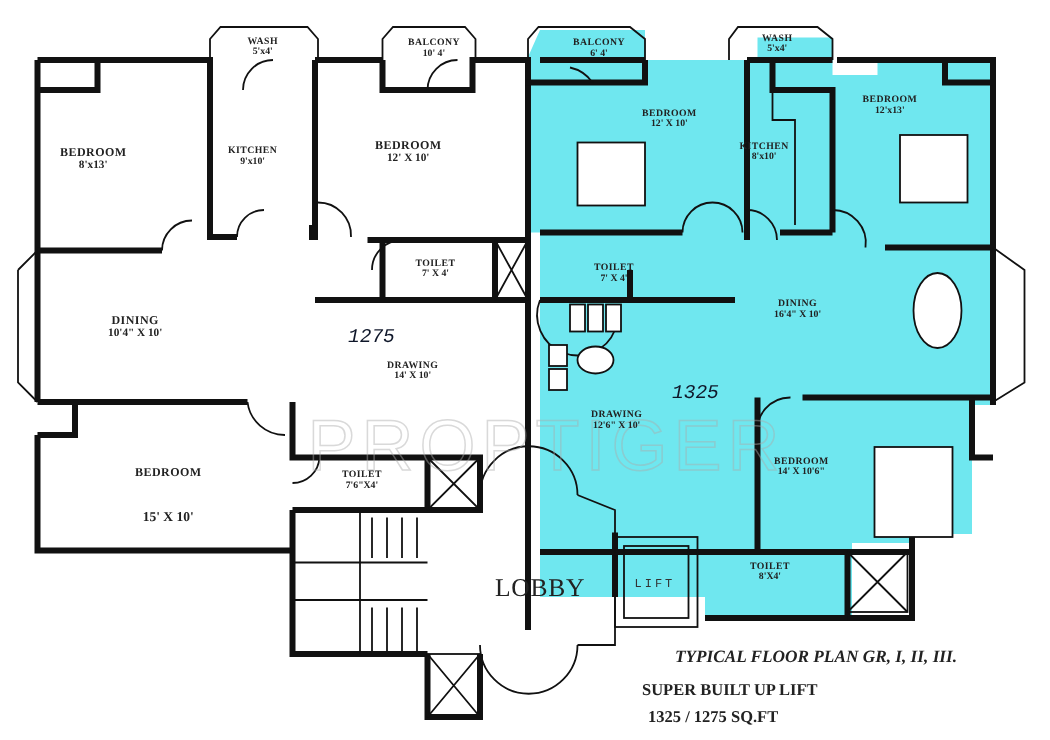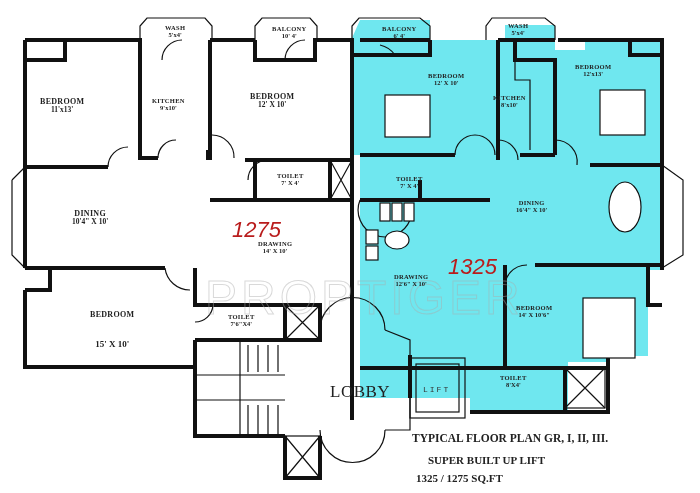--- a/index.html
+++ b/index.html
@@ -3,21 +3,21 @@
 <meta charset="utf-8">
 <style>
   html, body { margin:0; padding:0; background:#ffffff; }
   body { width:700px; height:493px; position:relative; overflow:hidden; font-family:"Liberation Serif", serif; }
   svg { position:absolute; left:0; top:0; }
   .lbl { position:absolute; font-family:"Liberation Serif", serif; font-weight:bold; color:#222; text-align:center; white-space:nowrap; line-height:1.05; }
   .lbl .n { font-size:8px; letter-spacing:0.3px; }
   .lbl .d { font-size:7.5px; }
   .small .n { font-size:6.5px; }
   .small .d { font-size:6.5px; }
-  .hand { position:absolute; font-family:Liberation Sans, sans-serif; font-style:italic; font-size:22px; color:#b91c1c; }
+  .hand { position:absolute; font-family:Liberation Mono, monospace; font-style:italic; font-size:13px; color:#0f172a; }
   .lobby { position:absolute; font-family:"Liberation Serif", serif; font-size:17px; letter-spacing:0.5px; color:#222; }
   .lift { position:absolute; font-family:"Liberation Serif", serif; font-size:8px; letter-spacing:2px; color:#333; }
   .caption { position:absolute; font-family:"Liberation Serif", serif; font-weight:bold; color:#222; white-space:nowrap; }
   .watermark { position:absolute; font-family:"Liberation Sans", sans-serif; font-size:48px; color:rgba(200,200,200,0.35); letter-spacing:4px; -webkit-text-stroke:1px rgba(170,170,170,0.45); color:transparent; }
 </style>
 </head>
 <body>
 
 <svg width="700" height="493" viewBox="0 0 700 493">
 
@@ -130,21 +130,21 @@
     <rect x="404" y="203" width="10" height="18" fill="#fff"></rect>
     <rect x="366" y="230" width="12" height="14" fill="#fff"></rect>
     <rect x="366" y="246" width="12" height="14" fill="#fff"></rect>
   </g>
 </svg>
 
 <div class="watermark" style="left:205px; top:270px;">PROPTIGER</div>
 
 <div class="lbl" style="left:40px; top:98px;">
   <div class="n">BEDROOM</div>
-  <div class="d">11'x13'</div>
+  <div class="d">8'x13'</div>
 </div>
 <div class="lbl small" style="left:152px; top:98px;">
   <div class="n">KITCHEN</div>
   <div class="d">9'x10'</div>
 </div>
 <div class="lbl small" style="left:165px; top:25px;">
   <div class="n">WASH</div>
   <div class="d">5'x4'</div>
 </div>
 <div class="lbl" style="left:250px; top:93px;">
@@ -215,15 +215,15 @@
 </div>
 <div class="lbl small" style="left:500px; top:375px;">
   <div class="n">TOILET</div>
   <div class="d">8'X4'</div>
 </div>
 <div class="hand" style="left:448px; top:254px;">1325</div>
 
 <div class="lobby" style="left:330px; top:382px;">LOBBY</div>
 <div class="lift" style="left:423px; top:385px;font-family:Liberation Mono, monospace;">LIFT</div>
 
-<div class="caption" style="left:412px; top:432px; font-size:11.5px;">TYPICAL FLOOR PLAN GR, I, II, III.</div>
+<div class="caption" style="left:450px; top:432px; font-size:11.5px;font-style:italic;">TYPICAL FLOOR PLAN GR, I, II, III.</div>
 <div class="caption" style="left:428px; top:454px; font-size:11px;">SUPER BUILT UP LIFT</div>
-<div class="caption" style="left:416px; top:472px; font-size:11px;">1325 / 1275 SQ.FT</div>
+<div class="caption" style="left:432px; top:472px; font-size:11px;">1325 / 1275 SQ.FT</div>
 
 </body></html>

